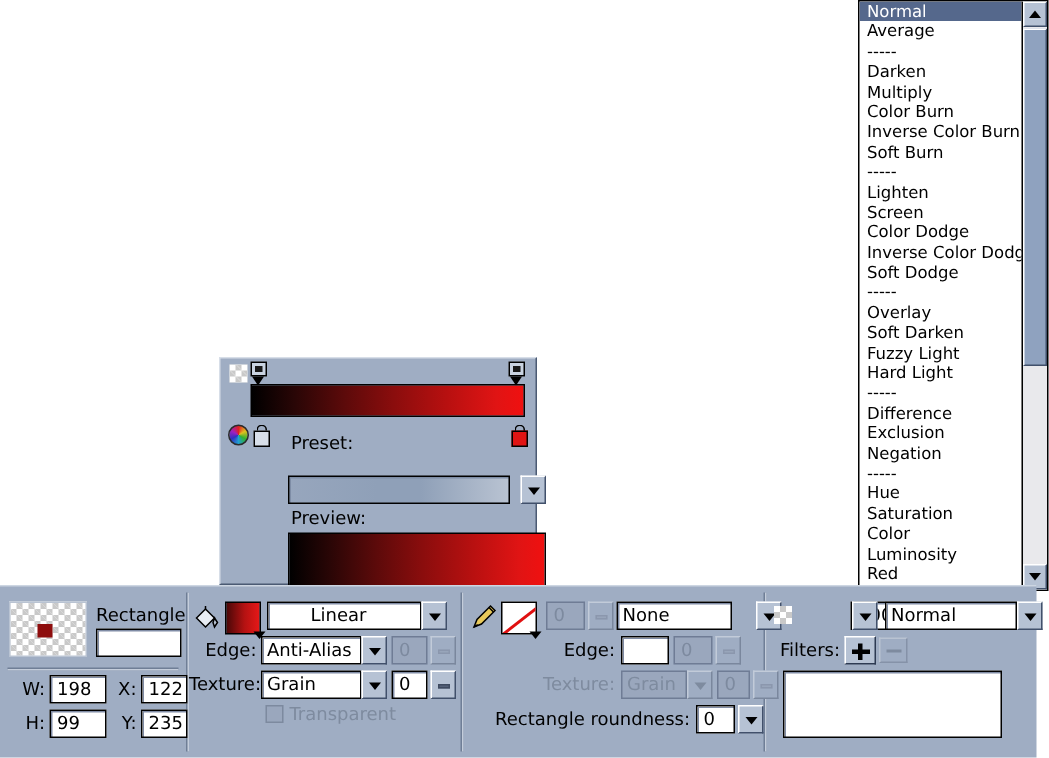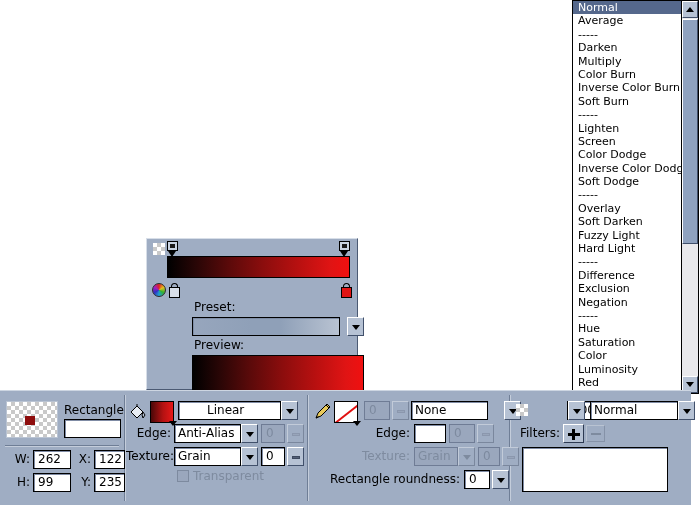--- a/index.html
+++ b/index.html
@@ -293,21 +293,21 @@
     <div class="colorwheel"></div>
     <div class="lock" style="left:22px;top:44px;">
       <div class="shack"></div>
       <div class="bodyb"></div>
     </div>
     <div class="lock" style="left:194px;top:44px;">
       <div class="shack"></div>
       <div class="bodyb" style="background:#e01414;"></div>
     </div>
 
-    <div class="lbl" style="left:47px;top:62px;">Preset:</div>
+    <div class="lbl" style="left:47px;top:50px;">Preset:</div>
     <div class="preset-combo">
       <div class="box"></div>
       <div class="combo-arrow" style="right:0;top:0;">
         <div class="a"></div>
       </div>
     </div>
 
     <div class="lbl" style="left:47px;top:100px;">Preview:</div>
     <div class="preview-bar"></div>
   </div>
@@ -320,21 +320,21 @@
 
     <div class="checker" style="position:absolute;left:6px;top:10px;width:52px;height:37px;border:1px solid #b9c3d2;box-sizing:border-box;">
       <div style="position:absolute;left:18px;top:14px;width:10px;height:9px;background:#8e0d0d;"></div>
     </div>
     <div style="position:absolute;left:64px;top:12px;font-size:12px;">Rectangle</div>
     <div class="field" style="position:absolute;left:64px;top:28px;width:57px;height:19px;"></div>
 
     <div class="hsep" style="left:5px;top:54px;width:114px;"></div>
 
     <div class="lbl-r" style="left:2px;top:59px;width:28px;">W:</div>
-    <div class="field num" style="left:33px;top:59px;width:38px;">262</div>
+    <div class="field num" style="left:33px;top:59px;width:38px;">198</div>
     <div class="lbl-r" style="left:71px;top:59px;width:20px;">X:</div>
     <div class="field num" style="left:94px;top:59px;width:31px;">122</div>
 
     <div class="lbl-r" style="left:2px;top:82px;width:28px;">H:</div>
     <div class="field num" style="left:33px;top:82px;width:38px;">99</div>
     <div class="lbl-r" style="left:71px;top:82px;width:20px;">Y:</div>
     <div class="field num" style="left:94px;top:82px;width:31px;">235</div>
 
     <svg style="position:absolute;left:129px;top:12px;" width="18" height="18" viewBox="0 0 18 18">
       <path d="M2 9 L8 3 L14 9 L8 15 Z" fill="#e8edf4" stroke="#000" stroke-width="1"></path>

